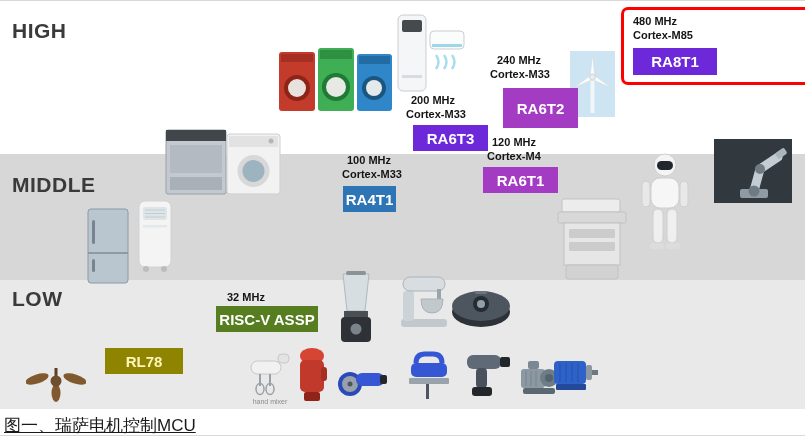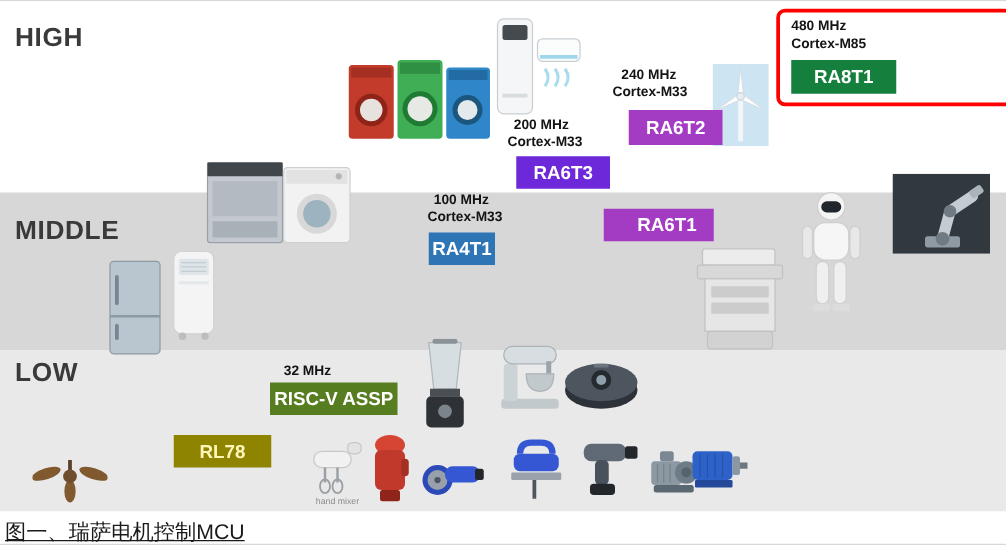--- a/index.html
+++ b/index.html
@@ -287,45 +287,49 @@
         <rect x="40" y="23" width="6" height="5" fill="#6d7780"></rect>
         <rect x="4" y="37" width="30" height="6" rx="1" fill="#24489a"></rect>
     </svg>
   </div>
 
   <div class="highlight-group" style="border-color: rgb(255, 0, 0); padding-left: 24px;">
     <div class="chip-spec">
       <div>480 MHz</div>
       <div>Cortex-M85</div>
     </div>
-    <div class="chip" style="background-color: #15803d; color: rgb(255, 255, 255);">RA8T1</div>
+    <div class="chip" style="background-color: #6d28d9; color: rgb(255, 255, 255);">RA8T1</div>
   </div>
 
   <div class="chip-spec" style="left:490px;top:52px">
     <div style="padding-left:7px">240 MHz</div>
     <div>Cortex-M33</div>
   </div>
-  <div class="chip" style="left: 503px; top: 87px; width: 75px; height: 28px; background-color: rgb(164, 59, 195); color: rgb(255, 255, 255);">RA6T2</div>
+  <div class="chip" style="left: 503px; top: 87px; width: 75px; height: 40px; background-color: rgb(164, 59, 195); color: rgb(255, 255, 255);">RA6T2</div>
 
   <div class="chip-spec" style="left:406px;top:92px">
     <div style="padding-left:5px">200 MHz</div>
     <div>Cortex-M33</div>
   </div>
   <div class="chip" style="left: 413px; top: 124px; width: 75px; height: 26px; background-color: #6d28d9; color: rgb(255, 255, 255);">RA6T3</div>
 
-  <div class="chip" style="left: 483px; top: 166px; width: 75px; height: 26px; background-color: rgb(164, 59, 195); color: rgb(255, 255, 255); padding-left: 13px;">RA6T1</div>
+  <div class="chip-spec" style="left:487px;top:134px">
+    <div style="padding-left:5px">120 MHz</div>
+    <div>Cortex-M4</div>
+  </div>
+  <div class="chip" style="left: 483px; top: 166px; width: 75px; height: 26px; background-color: rgb(164, 59, 195); color: rgb(255, 255, 255);">RA6T1</div>
 
   <div class="chip-spec" style="left:342px;top:152px">
     <div style="padding-left:5px">100 MHz</div>
     <div>Cortex-M33</div>
   </div>
   <div class="chip" style="left: 343px; top: 185px; width: 53px; height: 26px; background-color: rgb(46, 117, 182); color: rgb(255, 255, 255);">RA4T1</div>
 
   <div class="chip-spec" style="left:227px;top:289px">
     <div>32 MHz</div>
   </div>
   <div class="chip" style="left: 216px; top: 305px; width: 102px; height: 26px; background-color: rgb(86, 125, 31); color: rgb(255, 255, 255);">RISC-V ASSP</div>
 
-  <div class="chip" style="left: 105px; top: 347px; width: 78px; height: 26px; background-color: rgb(143, 132, 0); color: rgb(253, 246, 184); margin-left: 34px;">RL78</div>
+  <div class="chip" style="left: 105px; top: 347px; width: 78px; height: 26px; background-color: rgb(143, 132, 0); color: rgb(253, 246, 184);">RL78</div>
 
   <div class="figure-caption">图一、瑞萨电机控制MCU</div>
   <div class="page-bottom-rule"></div>
 </div>
 
 </body></html>

